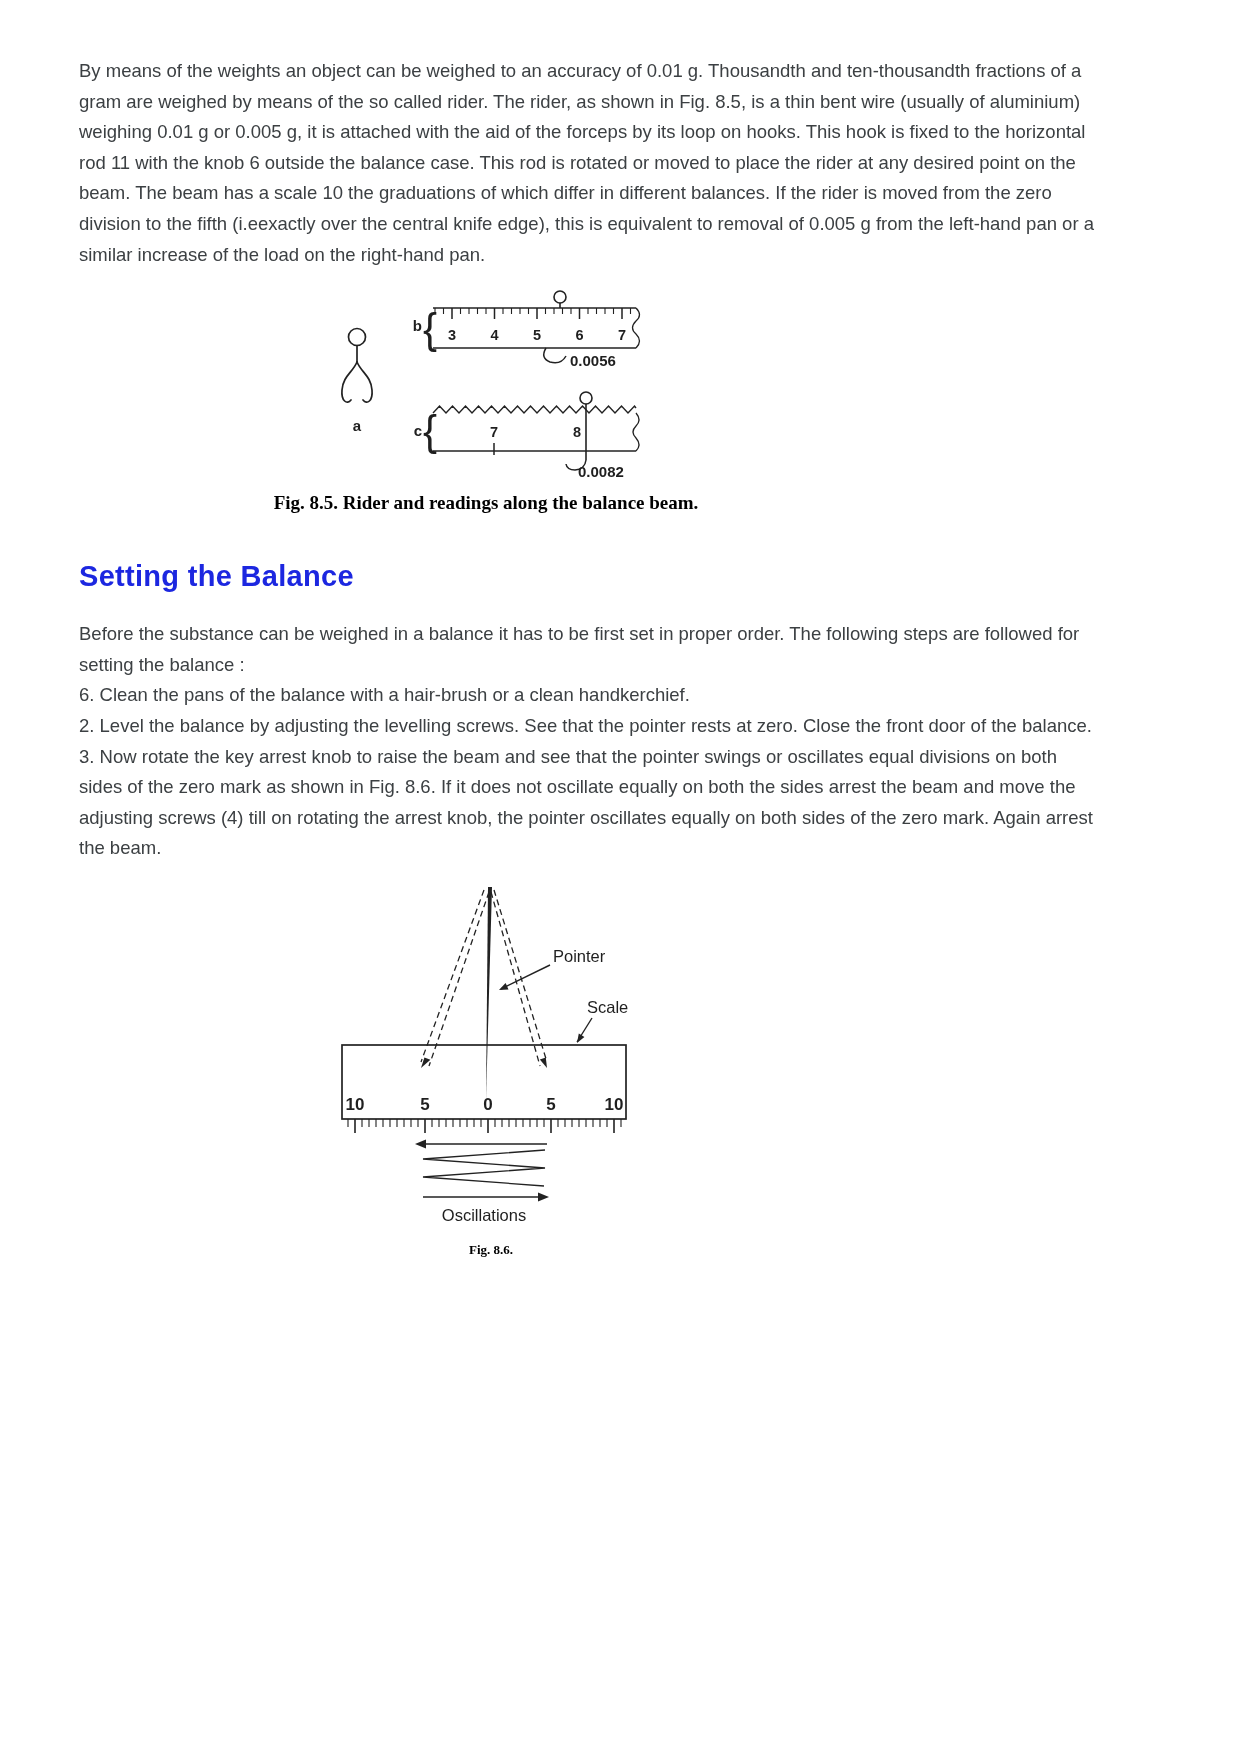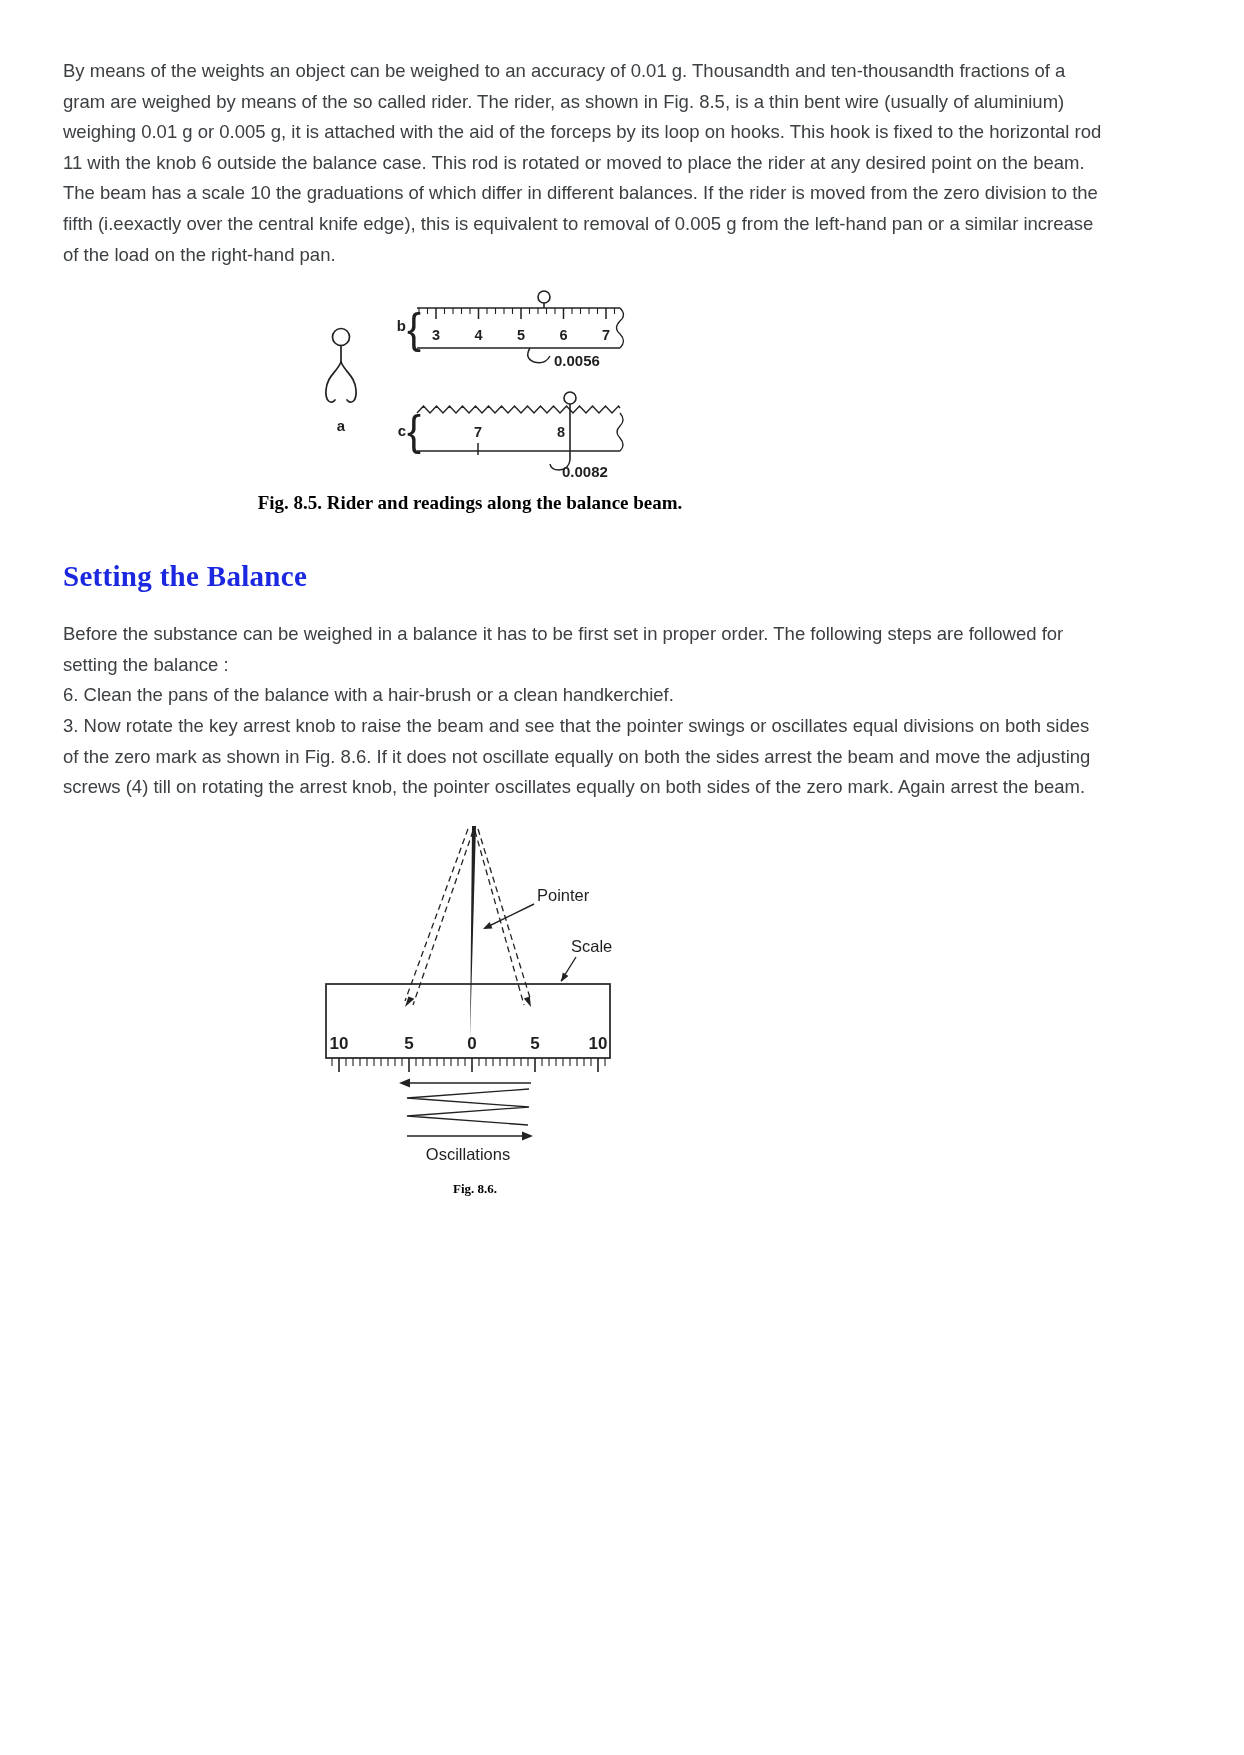--- a/index.html
+++ b/index.html
@@ -2,33 +2,33 @@
 <html><head>
 <meta charset="utf-8">
 <style>
   * { margin:0; padding:0; box-sizing:border-box; }
   html, body { background:#ffffff; }
   body {
     width:1244px; height:1755px; overflow:hidden;
     font-family:"Liberation Sans", sans-serif;
     color:#3c4043;
   }
-  .page { padding:56px 140px 0 63px; }
+  .page { padding:56px 140px 0 79px; }
   .body-text { font-size:18.5px; line-height:30.6px; font-weight:400; }
   .fig { display:block; }
   .fig svg { display:block; }
   .fig85 { width:520px; margin:14px 0 0 147px; }
   .fig86 { width:320px; margin:18px 0 0 252px; }
   .caption {
     font-family:"Liberation Serif", serif; font-weight:bold;
     font-size:19px; color:#000000; text-align:center; margin-top:8px;
   }
   .caption86 { font-size:13px; margin-top:10px; }
   .heading {
-    font-family:Liberation Serif, serif; font-weight:bold;
+    font-family:Liberation Sans, sans-serif; font-weight:bold;
     font-size:29px; color:#1c27e0; letter-spacing:0.3px;
     margin:46px 0 26px 0;
   }
   .fig-ink { stroke:#222; fill:none; }
 </style>
 </head>
 <body>
 
 <div class="page">
 
@@ -84,20 +84,21 @@
         <text x="352" y="193" font-size="15" font-weight="bold">0.0082</text>
       </g>
     </svg>
     <figcaption class="caption">Fig. 8.5. Rider and readings along the balance beam.</figcaption>
   </figure>
 
   <h2 class="heading">Setting the Balance</h2>
 
   <p class="body-text">Before the substance can be weighed in a balance it has to be first set in proper order. The following steps are followed for setting the balance :</p>
   <p class="body-text">6. Clean the pans of the balance with a hair-brush or a clean handkerchief.</p>
+  <p class="body-text">2. Level the balance by adjusting the levelling screws. See that the pointer rests at zero. Close the front door of the balance.</p>
   <p class="body-text">3. Now rotate the key arrest knob to raise the beam and see that the pointer swings or oscillates equal divisions on both sides of the zero mark as shown in Fig. 8.6. If it does not oscillate equally on both the sides arrest the beam and move the adjusting screws (4) till on rotating the arrest knob, the pointer oscillates equally on both sides of the zero mark. Again arrest the beam.</p>
 
   <figure class="fig fig86">
     <svg width="320" height="350" viewBox="0 0 320 350">
 
       <g class="fig-ink">
         <rect x="11" y="163" width="284" height="74" stroke-width="1.7"></rect>
         <path stroke-width="1.1" d="M17 237v8M31 237v8M38 237v8M45 237v8M52 237v8M59 237v8M66 237v8M73 237v8M80 237v8M87 237v8M101 237v8M108 237v8M115 237v8M122 237v8M129 237v8M136 237v8M143 237v8M150 237v8M164 237v8M171 237v8M178 237v8M185 237v8M192 237v8M199 237v8M206 237v8M213 237v8M227 237v8M234 237v8M241 237v8M248 237v8M255 237v8M262 237v8M269 237v8M276 237v8M290 237v8"></path>
         <path stroke-width="1.6" d="M24 237v14M94 237v14M157 237v14M220 237v14M283 237v14"></path>
       </g>

